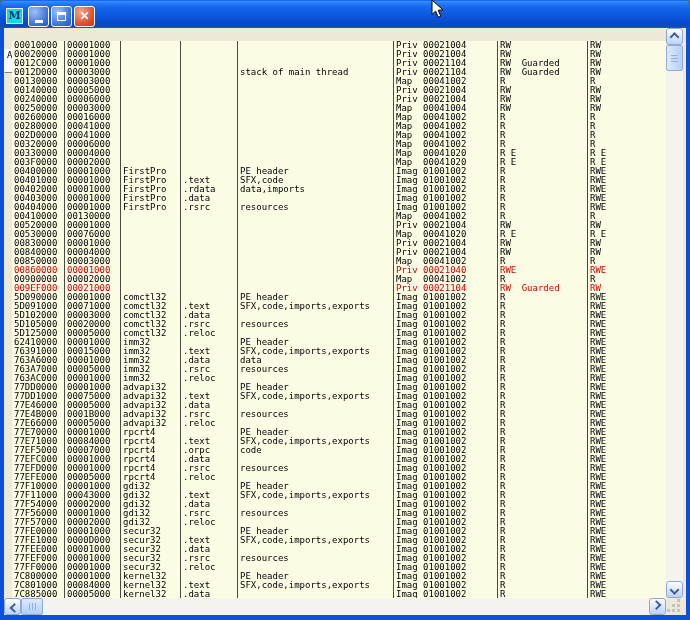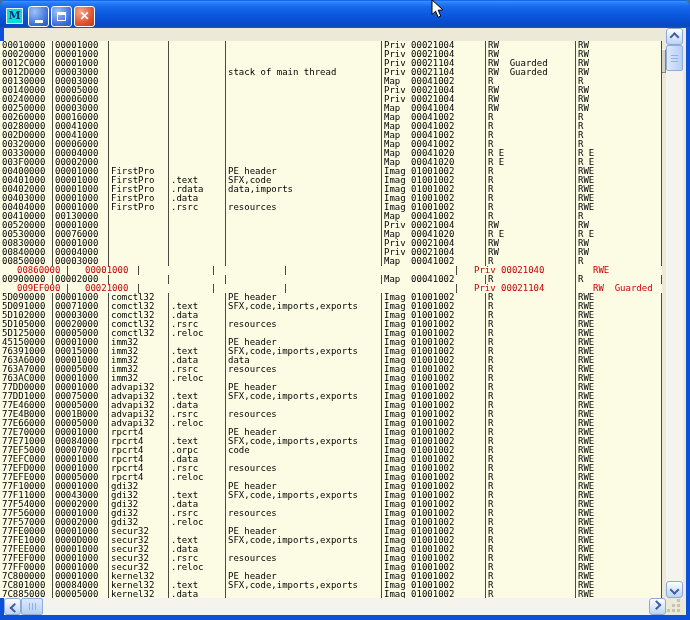--- a/index.html
+++ b/index.html
@@ -23,27 +23,27 @@
   .glyph-close{color:#fff;font:bold 12px/19px "Liberation Sans",sans-serif;}
 
   
   .theader{position:absolute;left:4px;top:28px;width:662px;height:13px;display:flex;}
   .hcell{box-sizing:border-box;height:24px;background:var(--header-background,#D6D2C9);
     border-top:1px solid #FFF;border-left:1px solid #FFF;
     border-right:1px solid #848279;border-bottom:1px solid #848279;
     font:9px/11px "DejaVu Sans Mono",monospace;color:#000;padding-left:2px;
     overflow:hidden;white-space:pre;margin-top:21px;}
   .hcell.sorted{background:var(--sorted-header-background,#FFF);}
-  .tbody{position:absolute;left:0;top:41px;width:662px;height:557px;overflow:hidden;
+  .tbody{position:absolute;left:12px;top:41px;width:662px;height:557px;overflow:hidden;
     background:var(--table-background,#FCFCE5);}
   .row{display:flex;height:9px;}
   .cell{box-sizing:border-box;height:9px;border-right:1px solid var(--grid-line,#4A4A42);
     font:9px/9px "DejaVu Sans Mono",monospace;color:#000;padding-left:2px;
     overflow:hidden;white-space:pre;flex:0 0 auto;}
-  .row.red .cell{color:var(--red-text,#C80000);margin-left:15px;}
+  .row.red .cell{color:var(--red-text,#C80000);}
   .c0{width:53px;}.c1{width:56px;}.c2{width:60px;}.c3{width:57px;}
   .c4{width:156px;}.c5{width:104px;}.c6{width:90px;}.c7{width:86px;}
 
   
   .vscroll{position:absolute;left:666px;top:28px;width:17px;height:570px;background:var(--scroll-track,#F4F3EE);}
   .hscroll{position:absolute;left:4px;top:598px;width:662px;height:17px;background:var(--scroll-track,#F4F3EE);}
   .sbtn{position:absolute;width:17px;height:17px;box-sizing:border-box;border:1px solid var(--scroll-button-border,#8DA8D8);
     border-radius:3px;background:linear-gradient(180deg,#FDFEFF,#D7E4FA 60%,#BED2F4);
     display:flex;align-items:center;justify-content:center;}
   .sbtn.up{left:0;top:0;}.sbtn.down{left:0;bottom:0;}
@@ -424,21 +424,21 @@
         <span class="cell c0">5D125000</span>
         <span class="cell c1">00005000</span>
         <span class="cell c2">comctl32</span>
         <span class="cell c3">.reloc</span>
         <span class="cell c4"></span>
         <span class="cell c5">Imag 01001002</span>
         <span class="cell c6">R</span>
         <span class="cell c7">RWE</span>
       </div>
       <div class="row">
-        <span class="cell c0">45150000</span>
+        <span class="cell c0">62410000</span>
         <span class="cell c1">00001000</span>
         <span class="cell c2">imm32</span>
         <span class="cell c3"></span>
         <span class="cell c4">PE header</span>
         <span class="cell c5">Imag 01001002</span>
         <span class="cell c6">R</span>
         <span class="cell c7">RWE</span>
       </div>
       <div class="row">
         <span class="cell c0">76391000</span>

